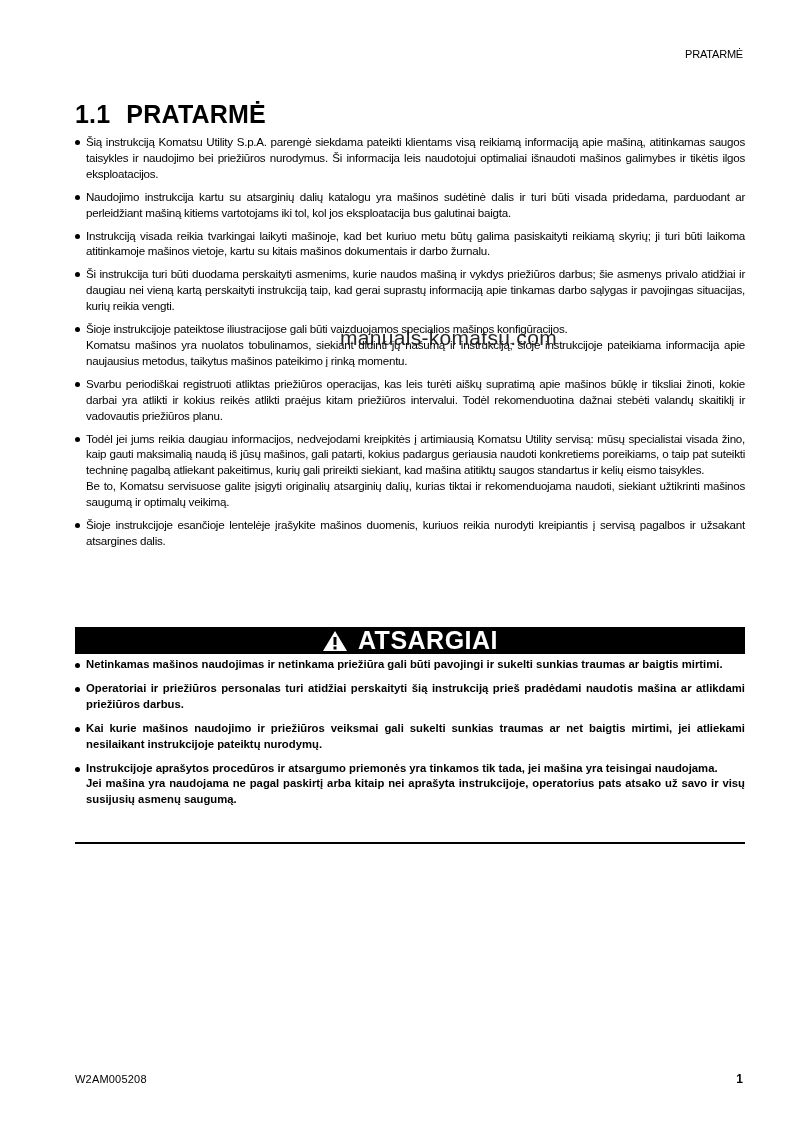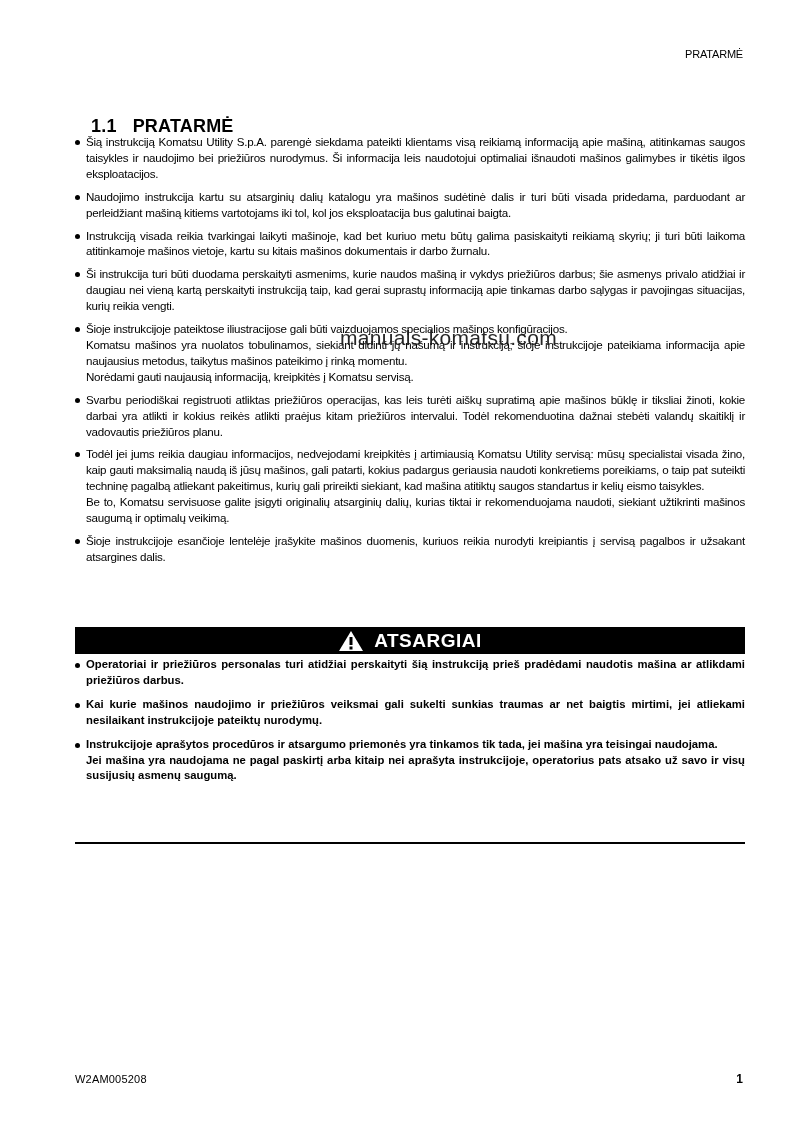--- a/index.html
+++ b/index.html
@@ -19,22 +19,22 @@
       position: absolute;
       top: 48px;
       right: 50px;
       font-size: 11px;
       letter-spacing: -0.2px;
     }
     .section-title {
       position: absolute;
       top: 100px;
       left: 75px;
-      margin: 16px;
-      font-size: 18px;
+      margin: 0;
+      font-size: 25px;
       font-weight: bold;
       letter-spacing: 0.2px;
     }
     .section-title .num { margin-right: 16px; }
     .content {
       position: absolute;
       top: 134px;
       left: 75px;
       width: 670px;
     }
@@ -79,21 +79,21 @@
       align-items: center;
       justify-content: center;
       gap: 10px;
     }
     .warning-bar .warn-icon {
       width: 26px;
       height: 22px;
       display: inline-block;
     }
     .warning-bar .warn-label {
-      font-size: 19px;
+      font-size: 25px;
       font-weight: bold;
       letter-spacing: 0.5px;
     }
     .warning-list {
       margin-top: 3px !important;
     }
     .warning-list li {
       font-weight: bold;
       font-size: 11.3px !important;
       line-height: 15.9px !important;
@@ -160,21 +160,20 @@
       <p>Instrukciją visada reikia tvarkingai laikyti mašinoje, kad bet kuriuo metu būtų galima pasiskaityti reikiamą skyrių; ji turi būti laikoma atitinkamoje mašinos vietoje, kartu su kitais mašinos dokumentais ir darbo žurnalu.</p>
     </li>
     <li>
       <span class="dot"></span>
       <p>Ši instrukcija turi būti duodama perskaityti asmenims, kurie naudos mašiną ir vykdys priežiūros darbus; šie asmenys privalo atidžiai ir daugiau nei vieną kartą perskaityti instrukciją taip, kad gerai suprastų informaciją apie tinkamas darbo sąlygas ir pavojingas situacijas, kurių reikia vengti.</p>
     </li>
     <li>
       <span class="dot"></span>
       <p>Šioje instrukcijoje pateiktose iliustracijose gali būti vaizduojamos specialios mašinos konfigūracijos.</p>
       <p>Komatsu mašinos yra nuolatos tobulinamos, siekiant didinti jų našumą ir instrukciją; šioje instrukcijoje pateikiama informacija apie naujausius metodus, taikytus mašinos pateikimo į rinką momentu.</p>
-      <p>Norėdami gauti naujausią informaciją, kreipkitės į Komatsu servisą.</p>
     </li>
     <li>
       <span class="dot"></span>
       <p>Svarbu periodiškai registruoti atliktas priežiūros operacijas, kas leis turėti aiškų supratimą apie mašinos būklę ir tiksliai žinoti, kokie darbai yra atlikti ir kokius reikės atlikti praėjus kitam priežiūros intervalui. Todėl rekomenduotina dažnai stebėti valandų skaitiklį ir vadovautis priežiūros planu.</p>
     </li>
     <li>
       <span class="dot"></span>
       <p>Todėl jei jums reikia daugiau informacijos, nedvejodami kreipkitės į artimiausią Komatsu Utility servisą: mūsų specialistai visada žino, kaip gauti maksimalią naudą iš jūsų mašinos, gali patarti, kokius padargus geriausia naudoti konkretiems poreikiams, o taip pat suteikti techninę pagalbą atliekant pakeitimus, kurių gali prireikti siekiant, kad mašina atitiktų saugos standartus ir kelių eismo taisykles.</p>
       <p>Be to, Komatsu servisuose galite įsigyti originalių atsarginių dalių, kurias tiktai ir rekomenduojama naudoti, siekiant užtikrinti mašinos saugumą ir optimalų veikimą.</p>
     </li>
@@ -192,20 +191,24 @@
         <polygon points="13,1 25,21 1,21" fill="#ffffff"></polygon>
         <rect x="11.5" y="7" width="3" height="8" fill="#000"></rect>
         <rect x="11.5" y="16.5" width="3" height="3" fill="#000"></rect>
       </svg>
     </span>
     <span class="warn-label">ATSARGIAI</span>
   </div>
   <ul class="bullets warning-list">
     <li>
       <span class="dot"></span>
+      <p>Netinkamas mašinos naudojimas ir netinkama priežiūra gali būti pavojingi ir sukelti sunkias traumas ar baigtis mirtimi.</p>
+    </li>
+    <li>
+      <span class="dot"></span>
       <p>Operatoriai ir priežiūros personalas turi atidžiai perskaityti šią instrukciją prieš pradėdami naudotis mašina ar atlikdami priežiūros darbus.</p>
     </li>
     <li>
       <span class="dot"></span>
       <p>Kai kurie mašinos naudojimo ir priežiūros veiksmai gali sukelti sunkias traumas ar net baigtis mirtimi, jei atliekami nesilaikant instrukcijoje pateiktų nurodymų.</p>
     </li>
     <li>
       <span class="dot"></span>
       <p>Instrukcijoje aprašytos procedūros ir atsargumo priemonės yra tinkamos tik tada, jei mašina yra teisingai naudojama.</p>
       <p>Jei mašina yra naudojama ne pagal paskirtį arba kitaip nei aprašyta instrukcijoje, operatorius pats atsako už savo ir visų susijusių asmenų saugumą.</p>

